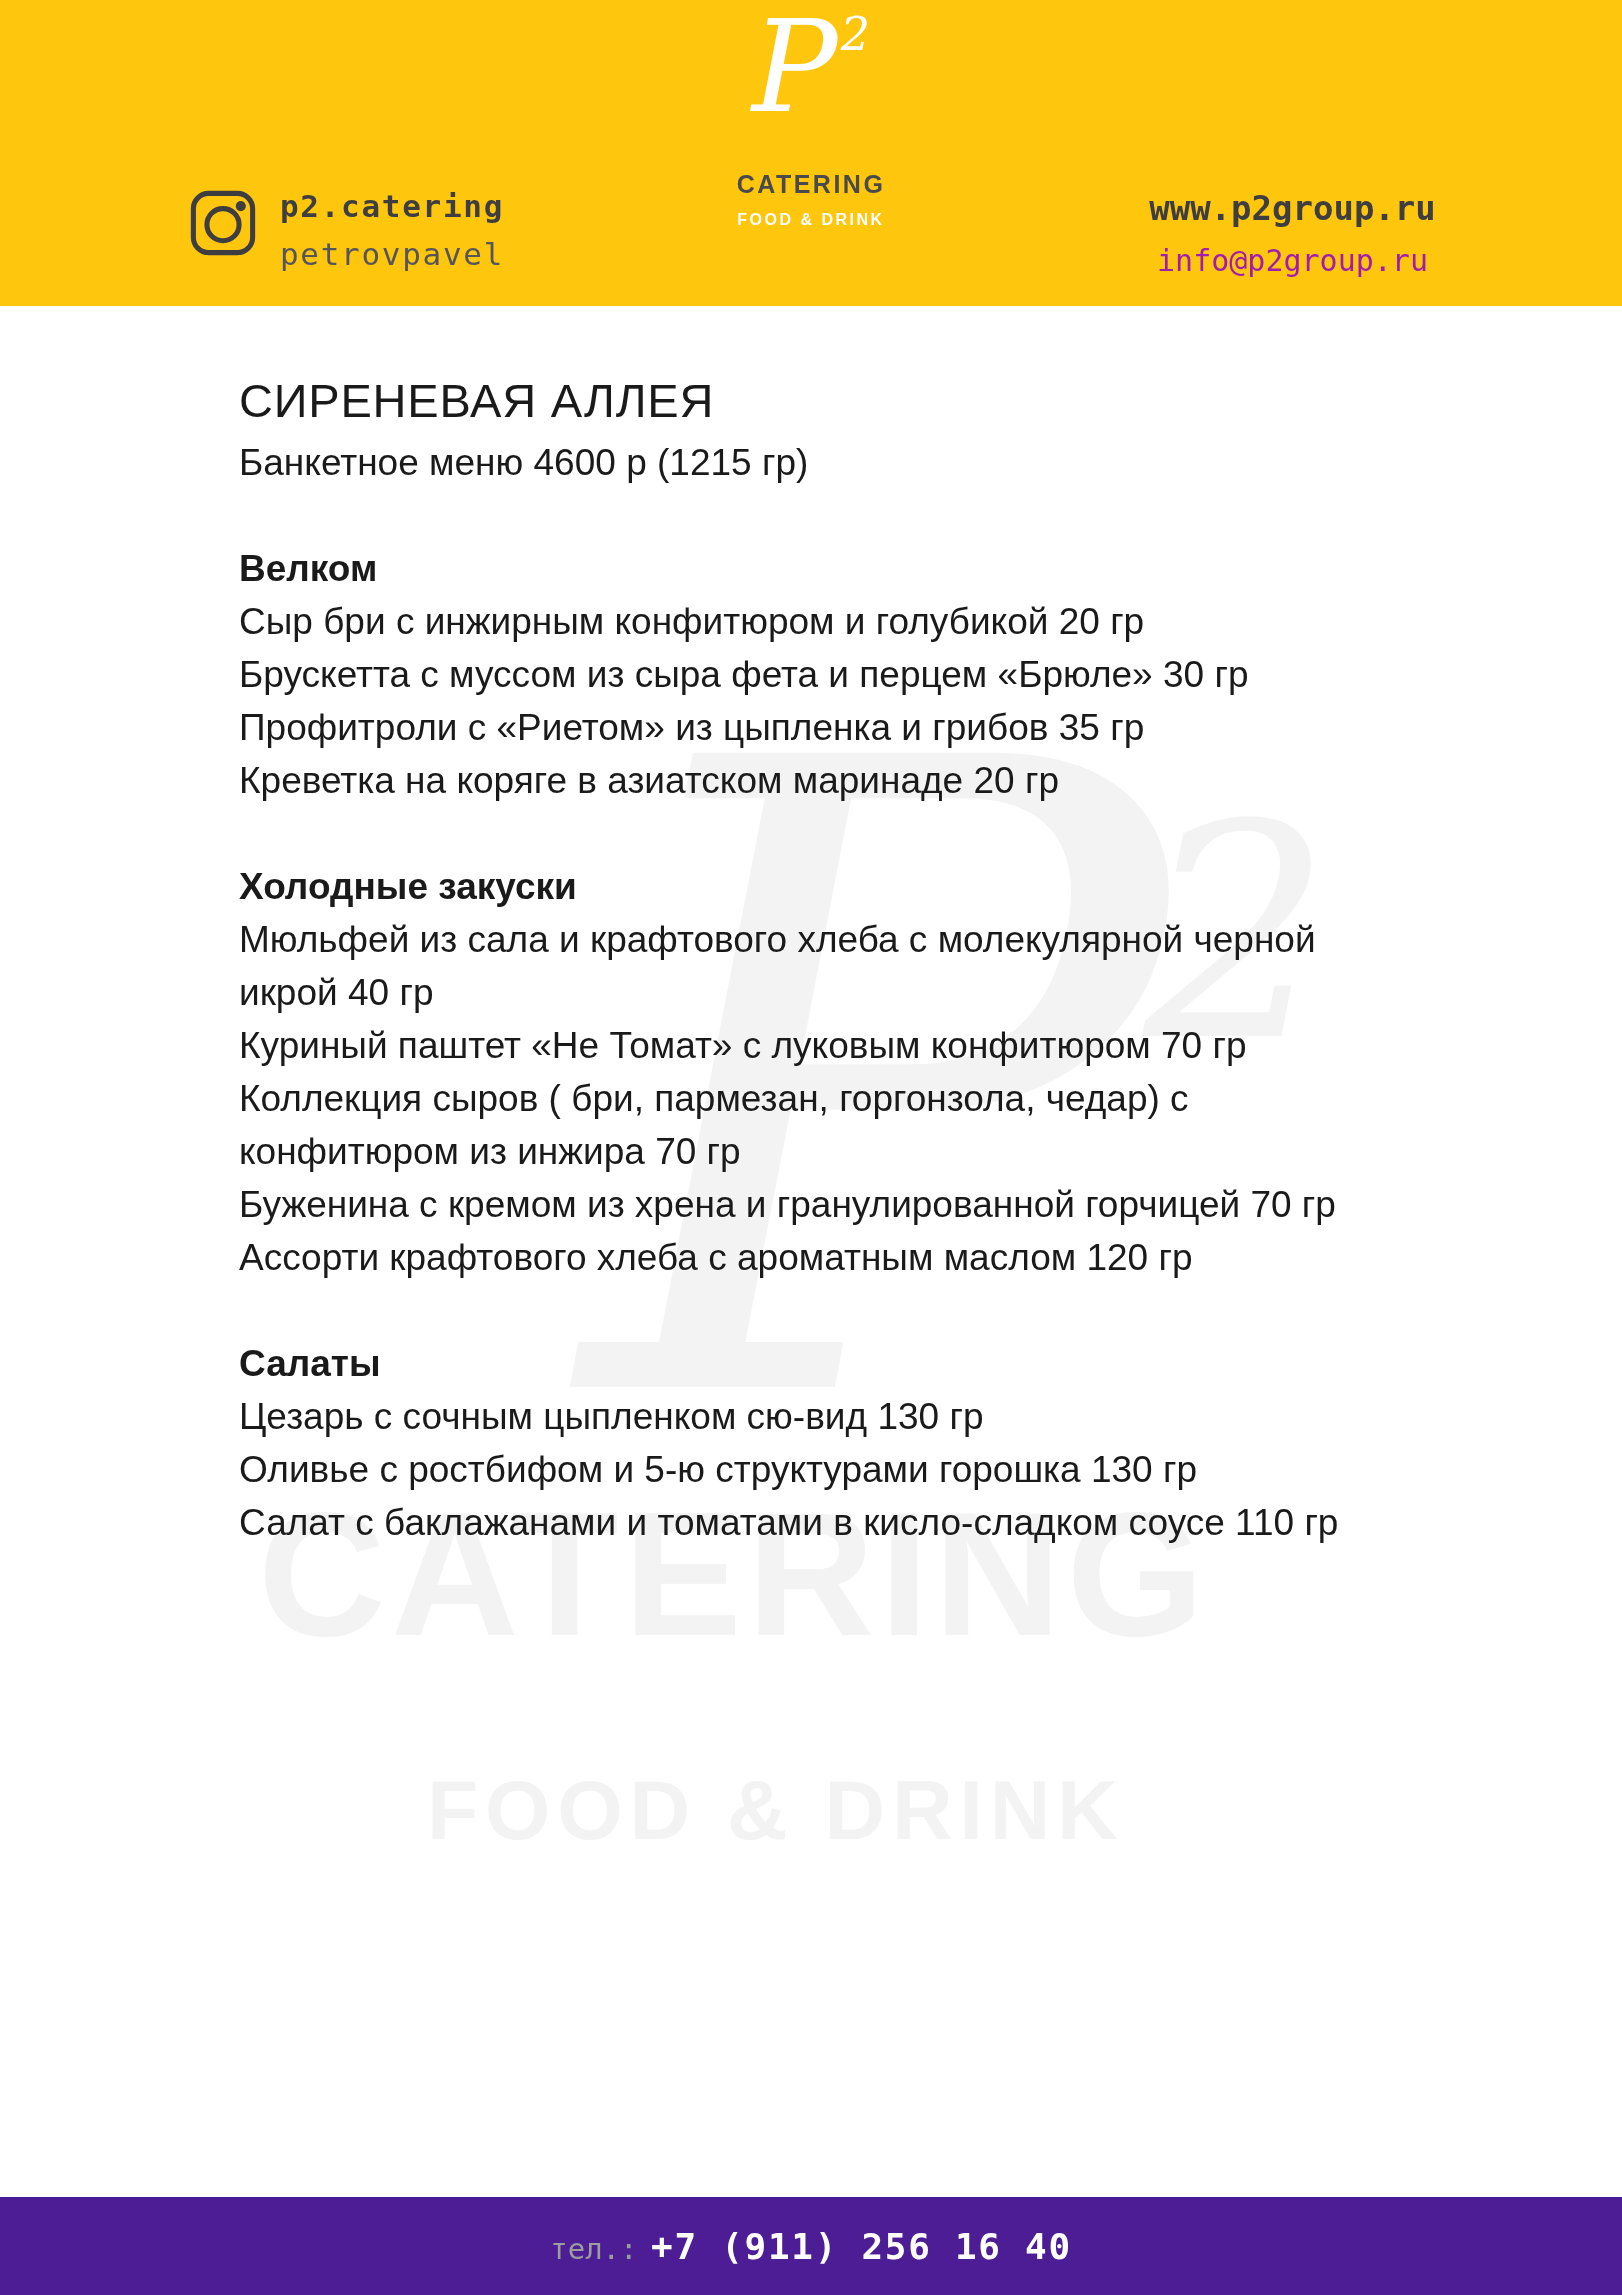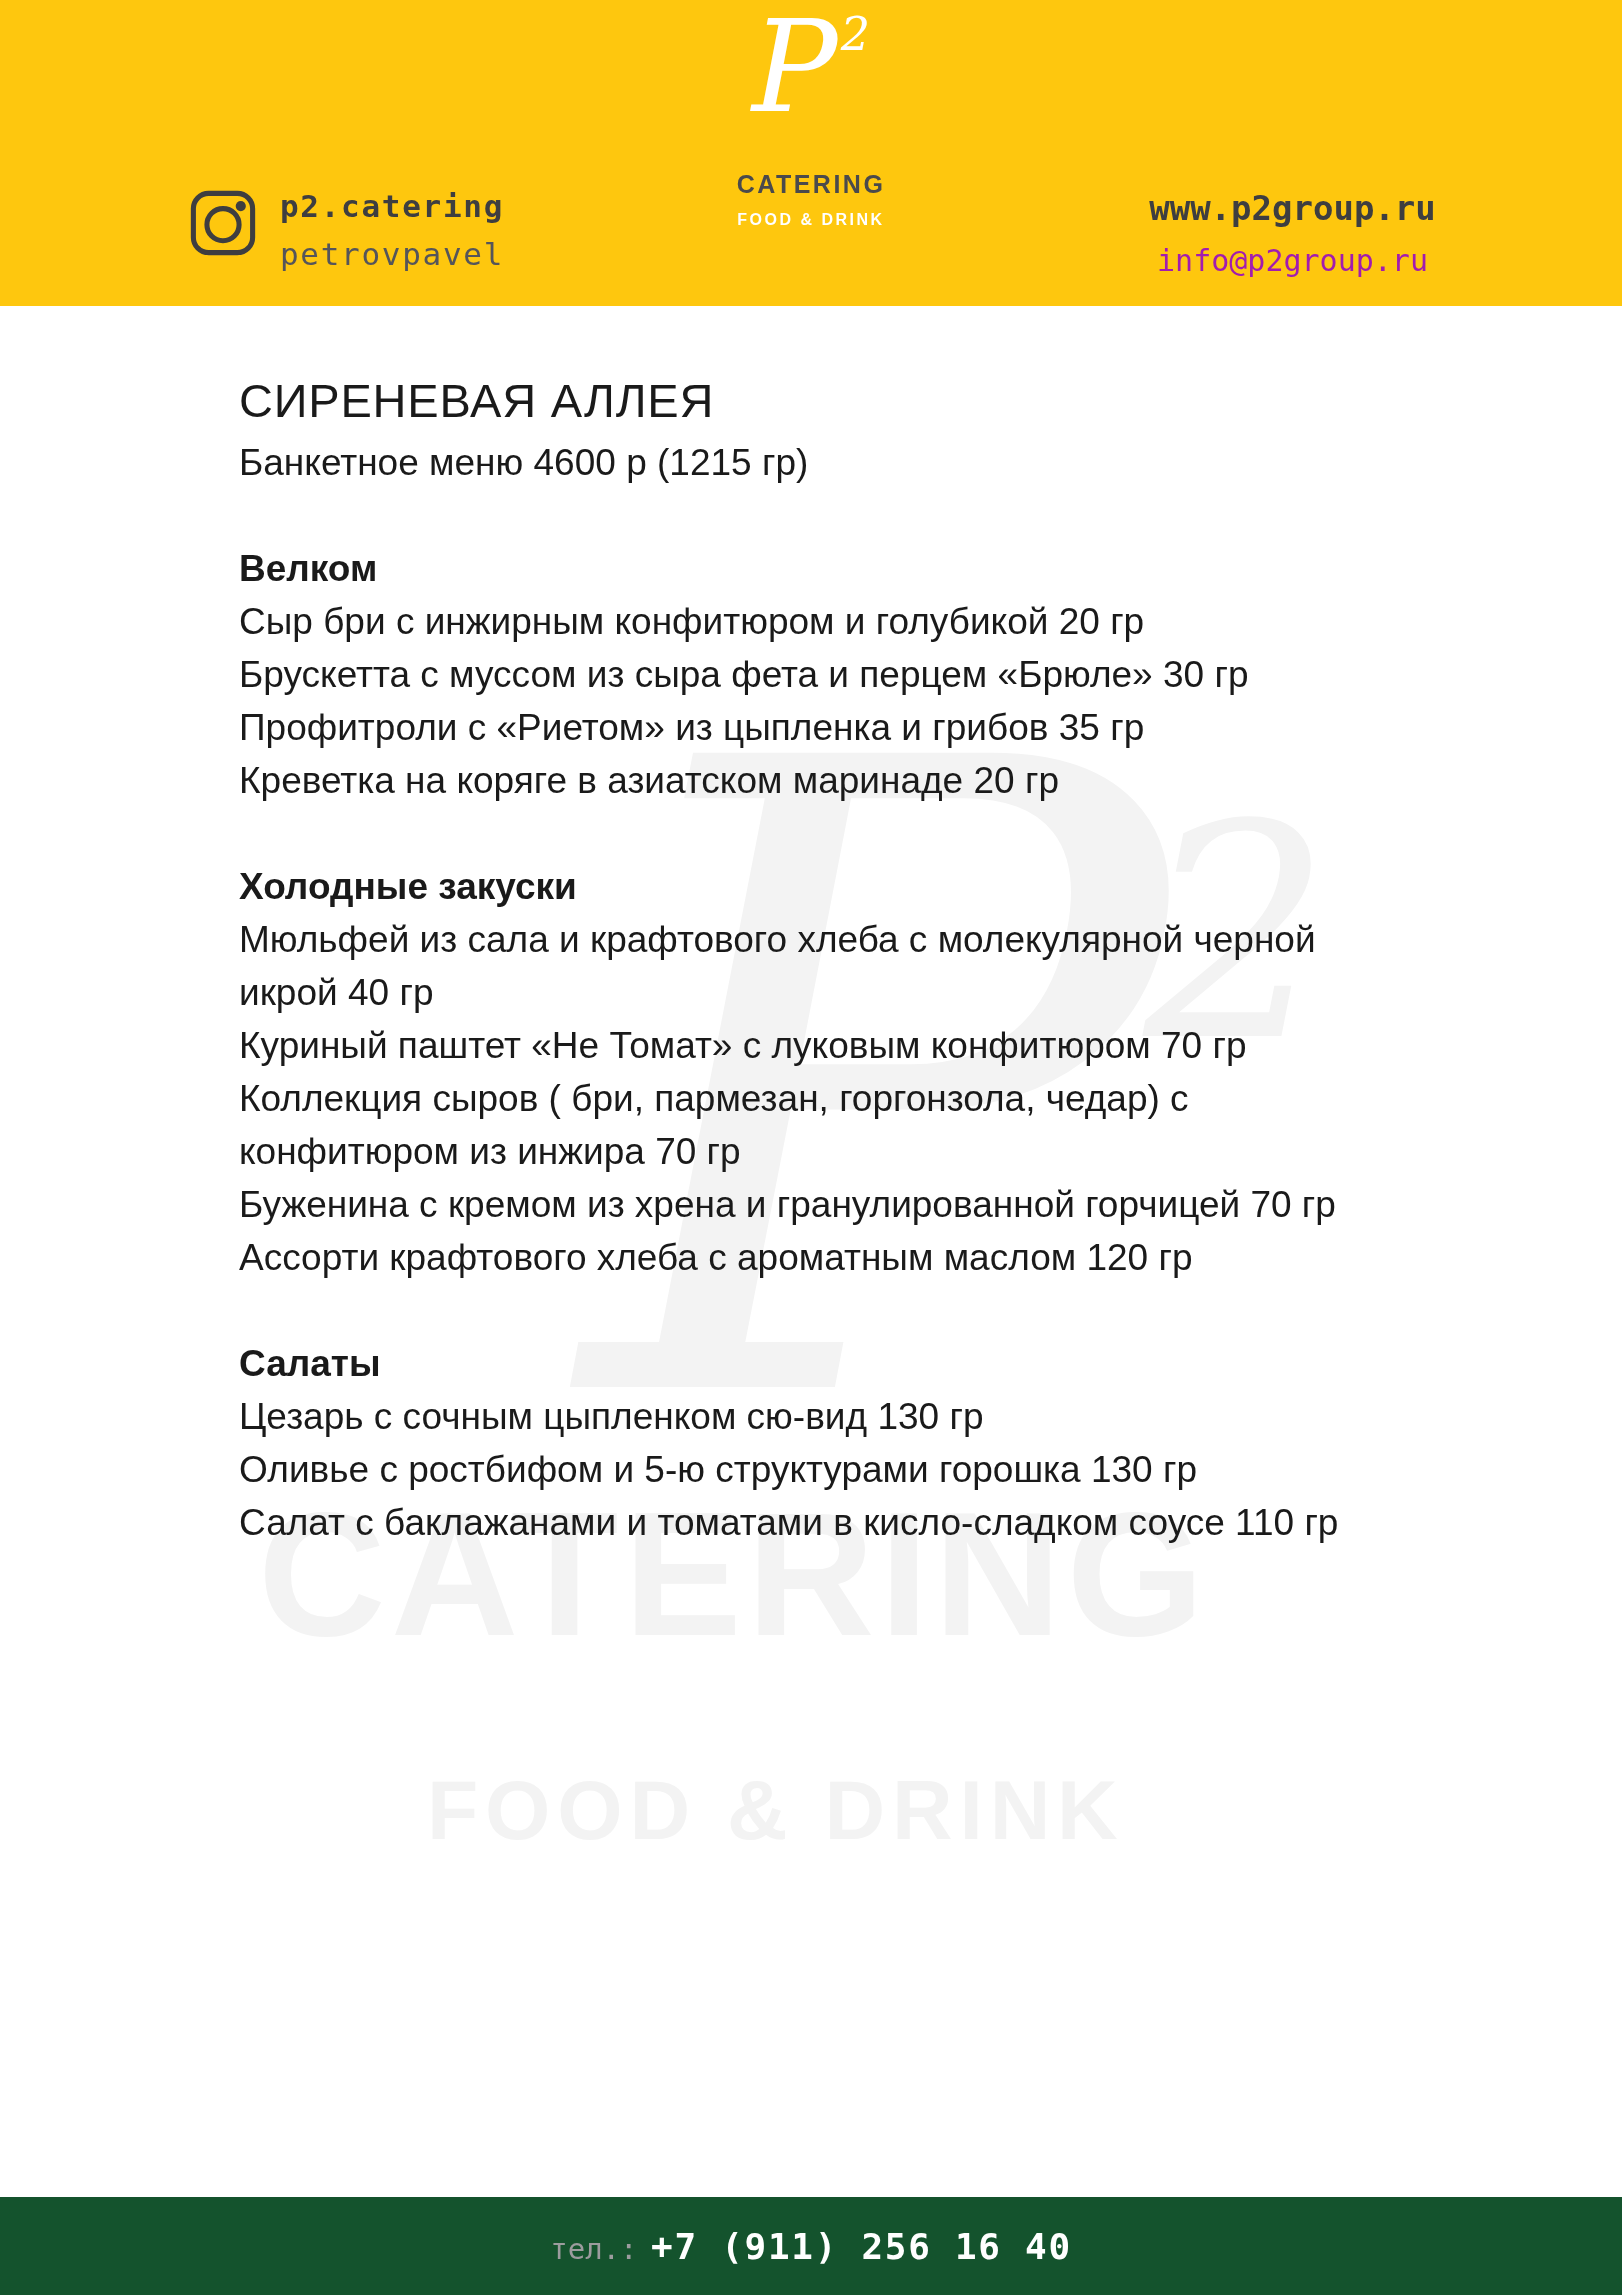--- a/index.html
+++ b/index.html
@@ -93,21 +93,21 @@
   .menu-title { font-size:47px; line-height:61px; font-weight:normal; letter-spacing:0.8px; }
   .menu-subtitle { font-size:37px; line-height:53px; margin-top:5px; }
   .menu-section { margin-top:53px; }
   .section-title { font-size:37px; line-height:53px; font-weight:bold; }
   .menu-item { font-size:37px; line-height:53px; font-weight:normal; }
 
   
   .footer {
     position:absolute; left:0; top:2197px;
     width:1622px; height:99px;
-    background:#14532d;
+    background:#4c1d95;
     z-index:3;
     text-align:center;
   }
   .footer-phone { line-height:99px; white-space:nowrap; }
   .phone-label {
     font-family:"DejaVu Sans Mono", monospace;
     font-size:29px; color:#9c9c9e;
   }
   .phone-number {
     font-family:"DejaVu Sans Mono", monospace;

